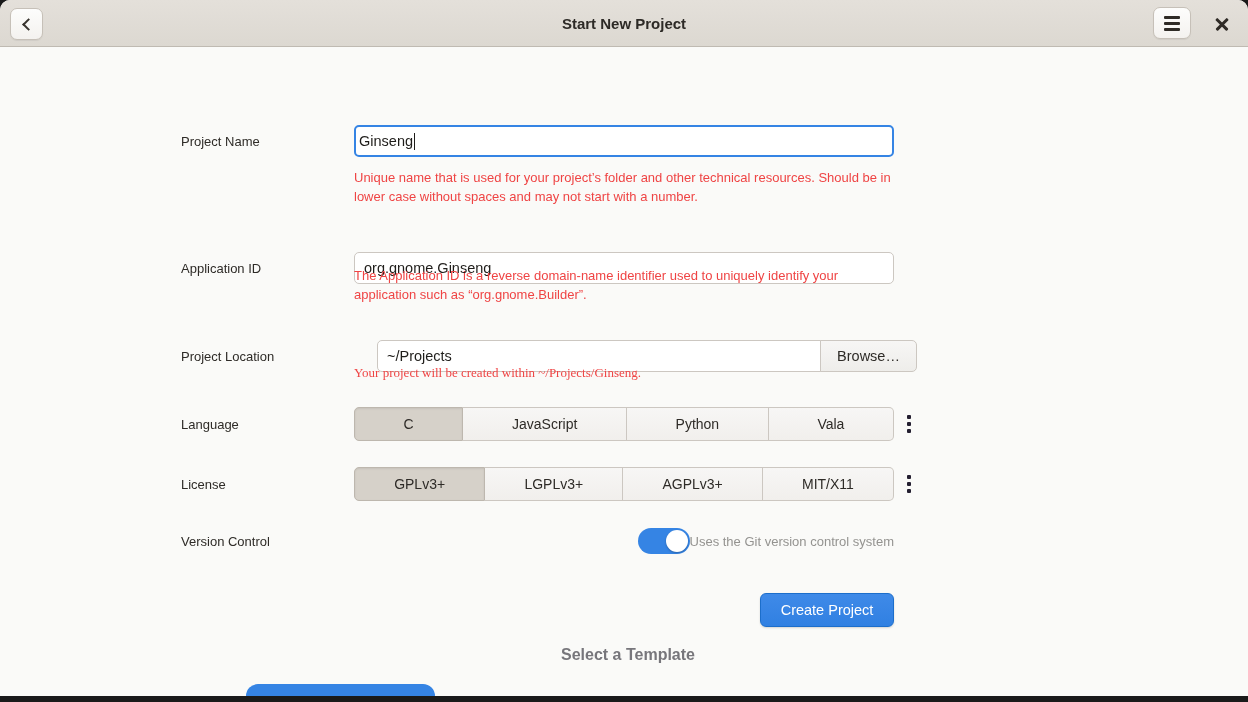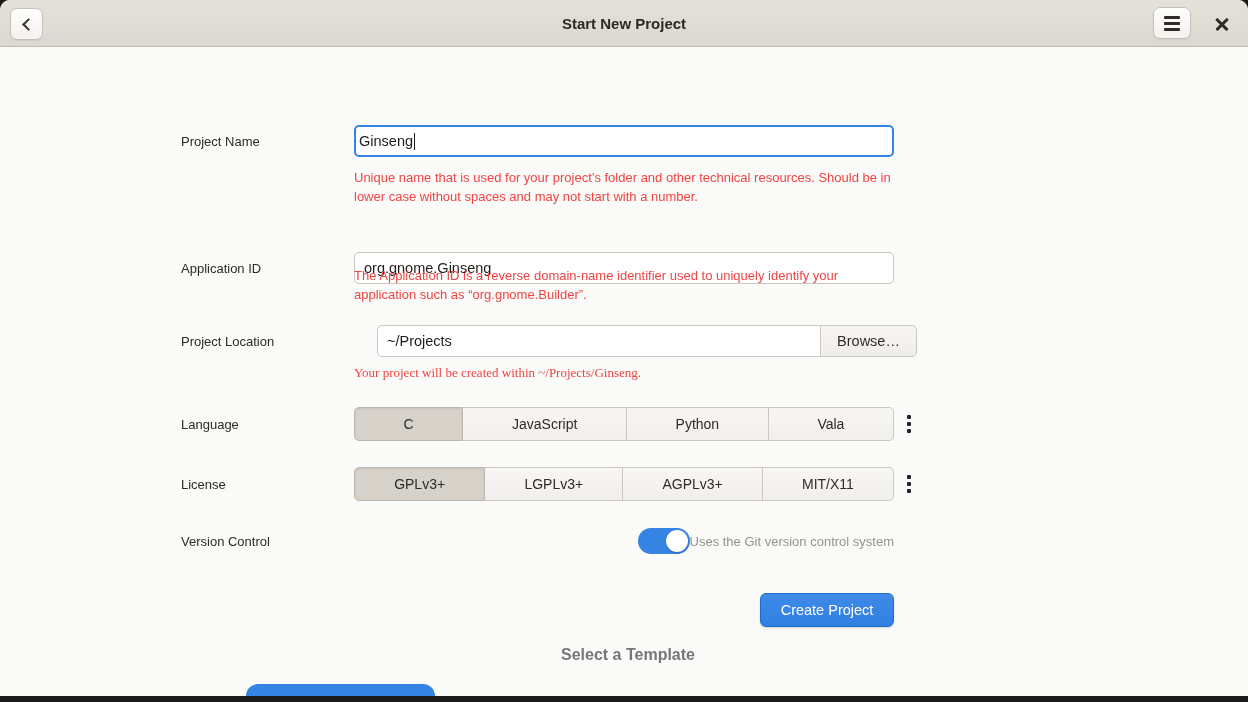--- a/index.html
+++ b/index.html
@@ -152,21 +152,21 @@
 
   <div class="form-row" style="top:224px;margin-top:28px;">
     <div class="field-label">Application ID</div>
     <div class="text-field">
       <span>org.gnome.Ginseng</span>
     </div>
     <div></div>
   </div>
   <div class="help-text" style="top:267px;">The Application ID is a reverse domain-name identifier used to uniquely identify your application such as “org.gnome.Builder”.</div>
 
-  <div class="form-row" style="top:325px;gap:36px;">
+  <div class="form-row" style="top:340px;gap:36px;">
     <div class="field-label">Project Location</div>
     <div class="loc-group">
       <div class="text-field">
         <span>~/Projects</span>
       </div>
       <button class="browse-btn">Browse…</button>
     </div>
     <div></div>
   </div>
   <div class="help-text" style="top:364px;font-family:Liberation Serif, serif;">Your project will be created within ~/Projects/Ginseng.</div>

